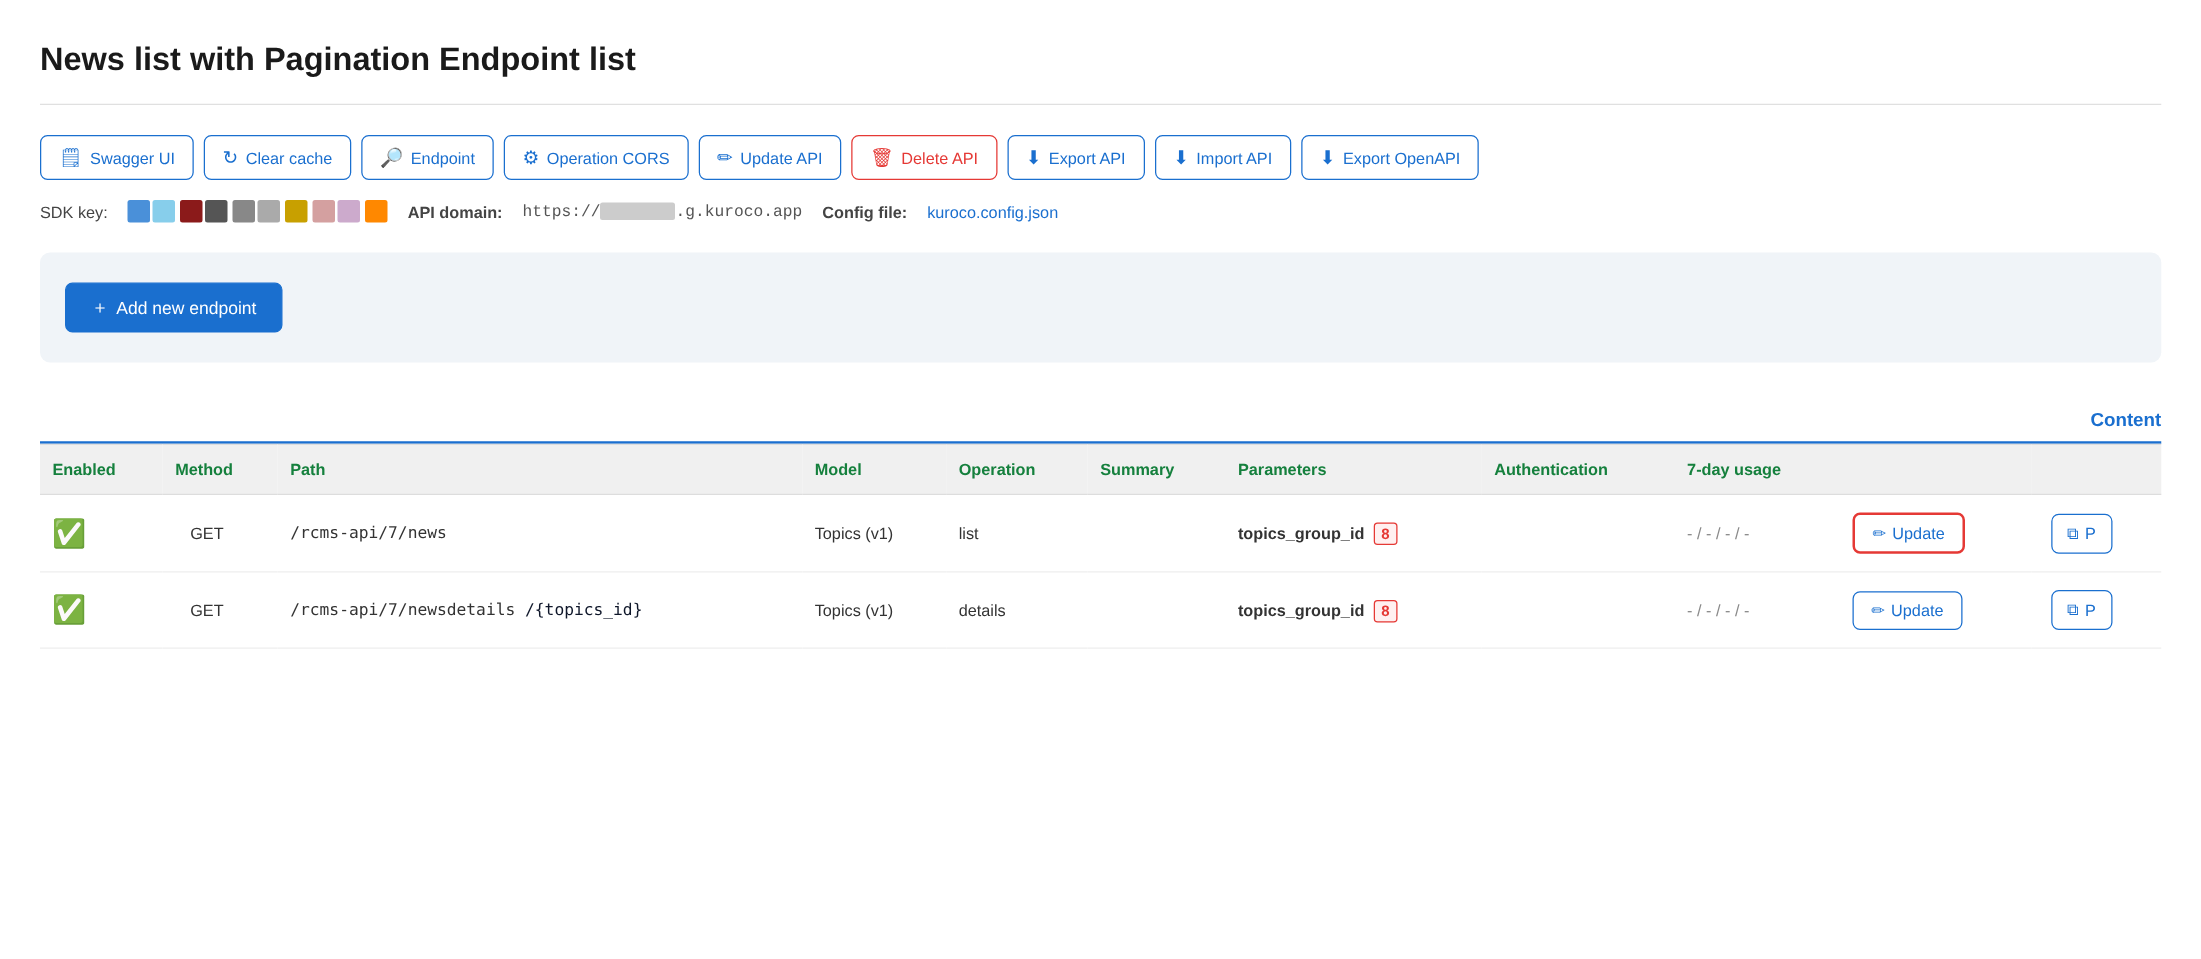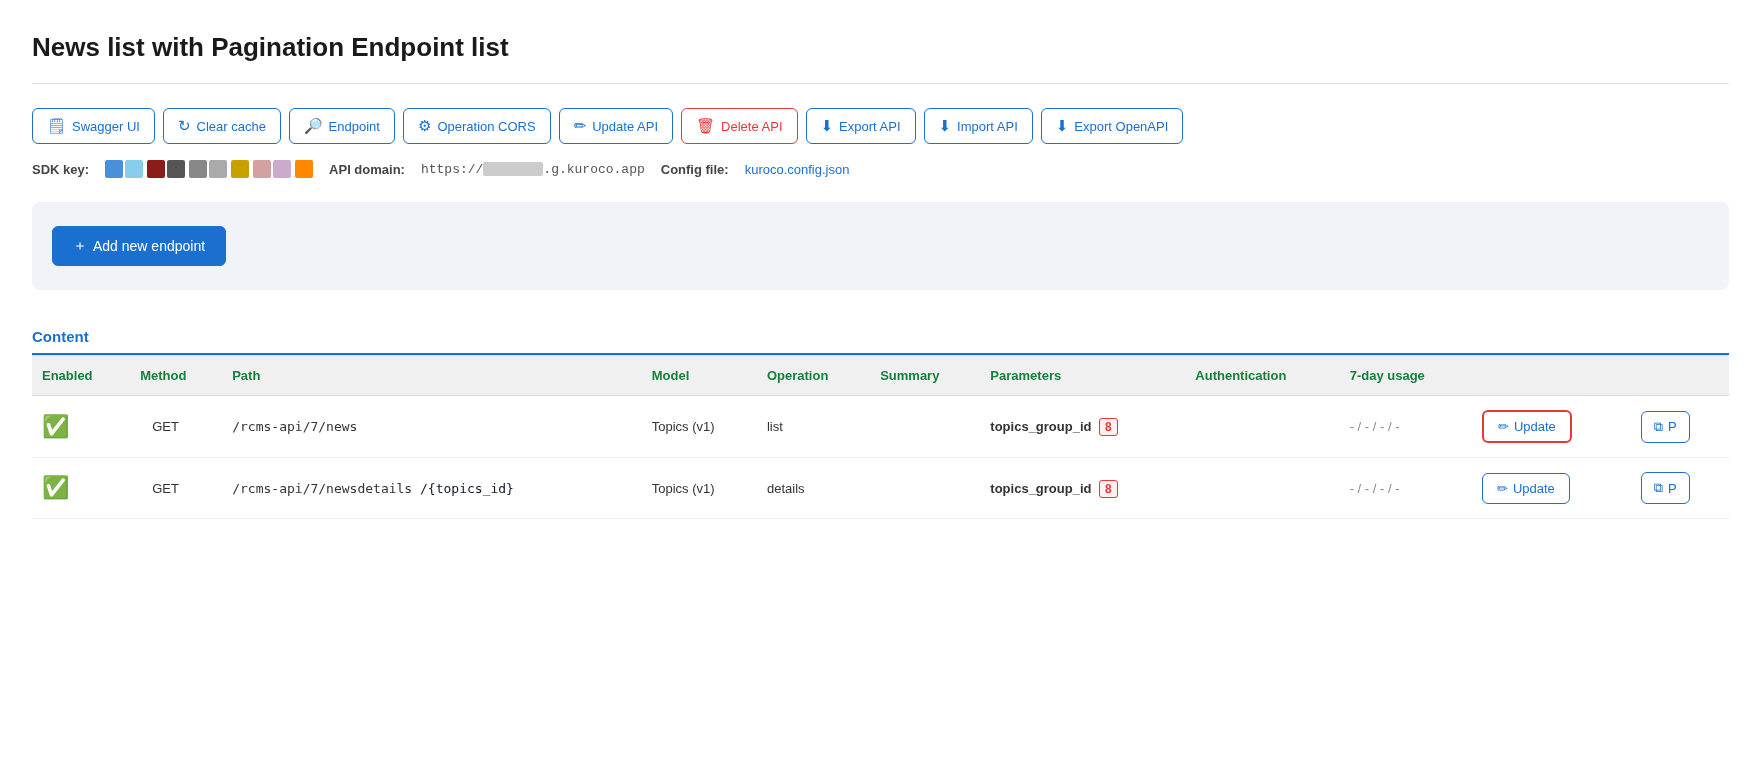--- a/index.html
+++ b/index.html
@@ -5,29 +5,29 @@
     * { box-sizing: border-box; margin: 0; padding: 0; }
     body { font-family: -apple-system, BlinkMacSystemFont, 'Segoe UI', sans-serif; background: #f5f5f5; color: #333; font-size: 14px; }
     .page-wrapper { background: #fff; min-height: 767px; padding: 32px 32px 32px 32px; }
     .page-title { font-size: 26px; font-weight: 700; color: #1a1a1a; margin-bottom: 20px; }
     .divider { border: none; border-top: 1px solid #e0e0e0; margin-bottom: 24px; }
     .toolbar { display: flex; flex-wrap: wrap; gap: 8px; margin-bottom: 16px; }
     .btn { display: inline-flex; align-items: center; gap: 6px; padding: 8px 14px; border: 1.5px solid #1a6fcf; border-radius: 6px; background: #fff; color: #1a6fcf; font-size: 13px; font-weight: 500; cursor: pointer; white-space: nowrap; }
     .btn-danger { border-color: #e53935; color: #e53935; }
     .btn-icon { font-size: 15px; }
     .sdk-row { display: flex; align-items: center; gap: 16px; font-size: 13px; color: #444; margin-bottom: 24px; flex-wrap: wrap; }
-    .sdk-label { font-weight: 700; }
+    .sdk-label { font-weight: 400; }
     .api-domain-label { font-weight: 700; }
     .api-domain-val { color: #555; font-family: Liberation Mono, monospace; }
     .config-label { font-weight: 600; }
     .config-link { color: #1a6fcf; text-decoration: none; }
     .add-endpoint-section { background: #f0f4f8; border-radius: 8px; padding: 24px 20px; margin-bottom: 28px; }
     .btn-primary { background: #1a6fcf; color: #fff; border-color: #1a6fcf; font-size: 14px; padding: 10px 20px; }
     .content-section { }
-    .content-header { color: #1a6fcf; font-weight: 600; font-size: 15px; padding: 10px 0 8px 0; border-bottom: 2px solid #1a6fcf; margin-bottom: 0; }
+    .content-header { color: #1a6fcf; font-weight: 600; font-size: 15px; padding: 10px 0 8px 0; border-bottom: 2px solid #1a6fcf; margin-bottom: 0; text-align: right; }
     table { width: 100%; border-collapse: collapse; margin-top: 0; }
     thead tr { background: #f0f0f0; }
     th { text-align: left; padding: 12px 10px; font-weight: 600; font-size: 13px; color: #15803d; border-bottom: 1px solid #ddd; border-top: 1px solid #ddd; white-space: nowrap; }
     td { padding: 14px 10px; border-bottom: 1px solid #eee; font-size: 13px; vertical-align: middle; }
     .check-icon { color: #43a047; font-size: 22px; }
     .method-badge { font-size: 13px; font-weight: 500; color: #333; margin-left: 12px; }
     .path-cell { font-family: monospace; font-size: 13px; color: #333; margin-top: 24px; }
     .path-param { color: #0f172a; }
     .param-badge { color: #e53935; font-weight: 600; background: #fff0f0; border: 1px solid #e53935; border-radius: 3px; padding: 1px 5px; font-size: 12px; margin-left: 4px; }
     .usage-val { color: #888; }

